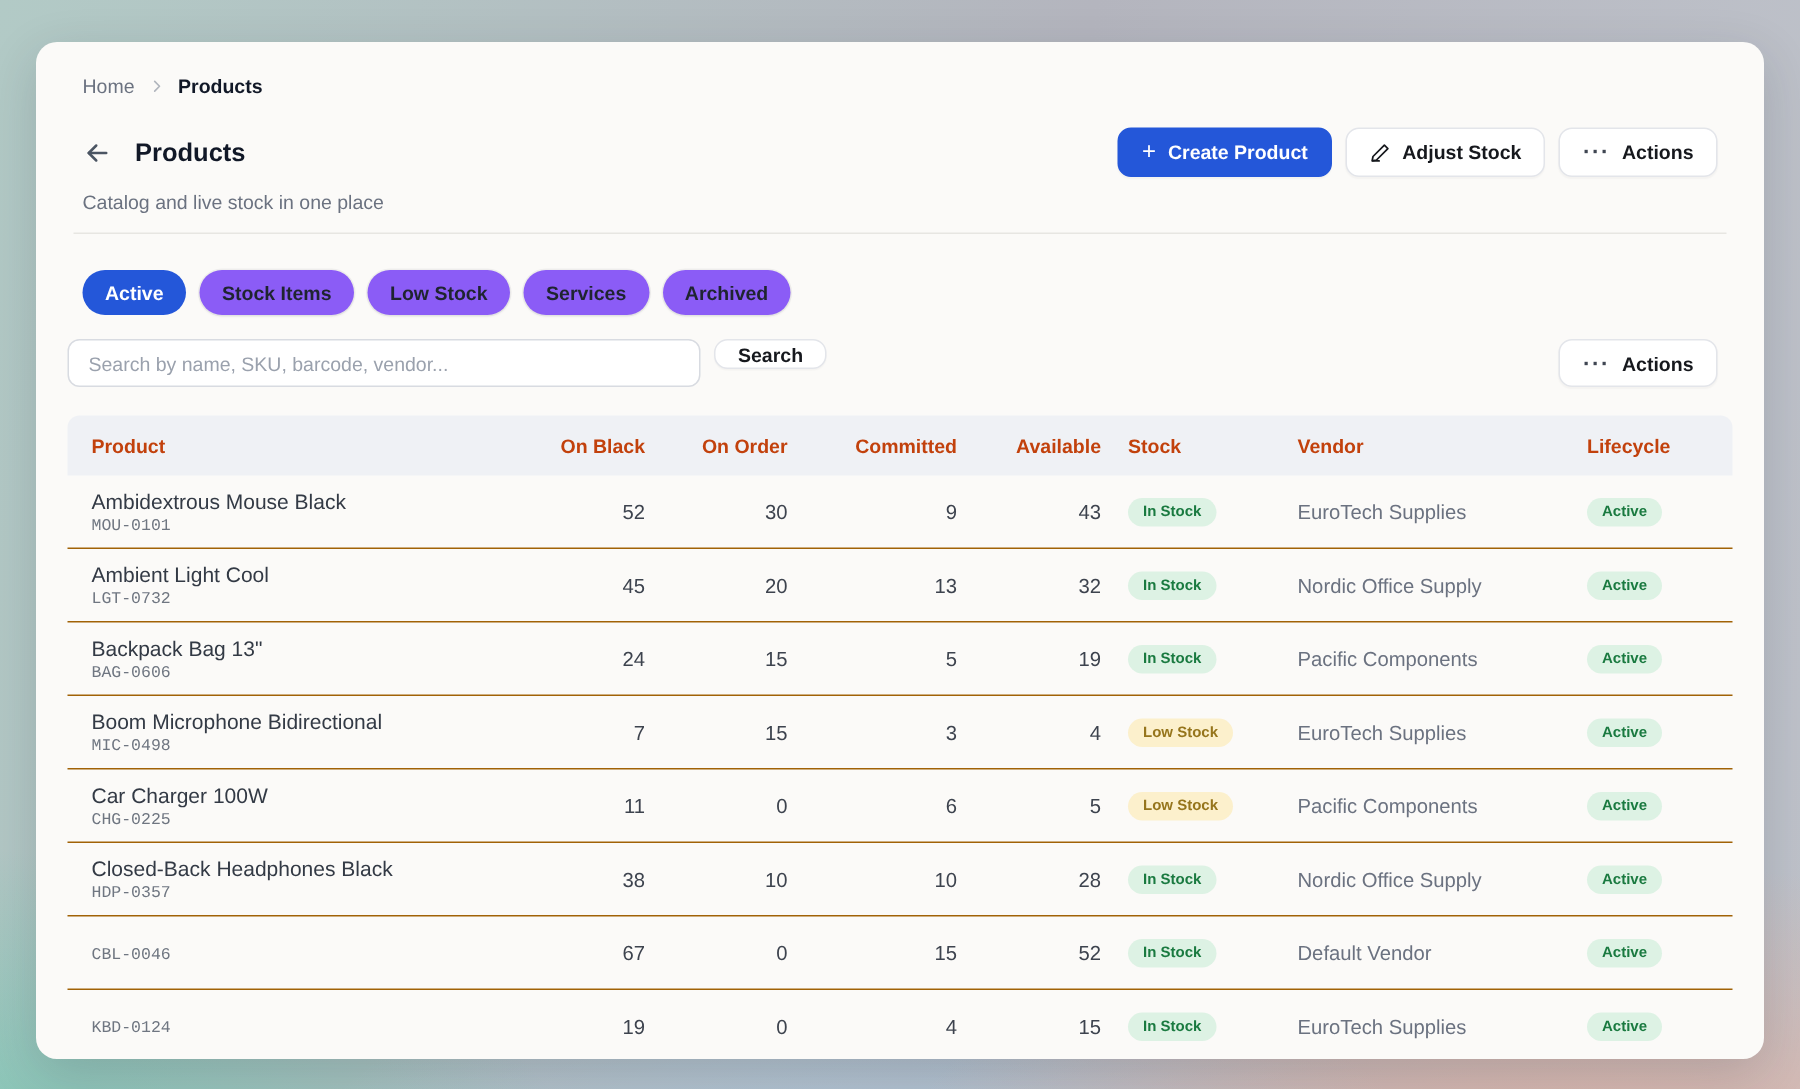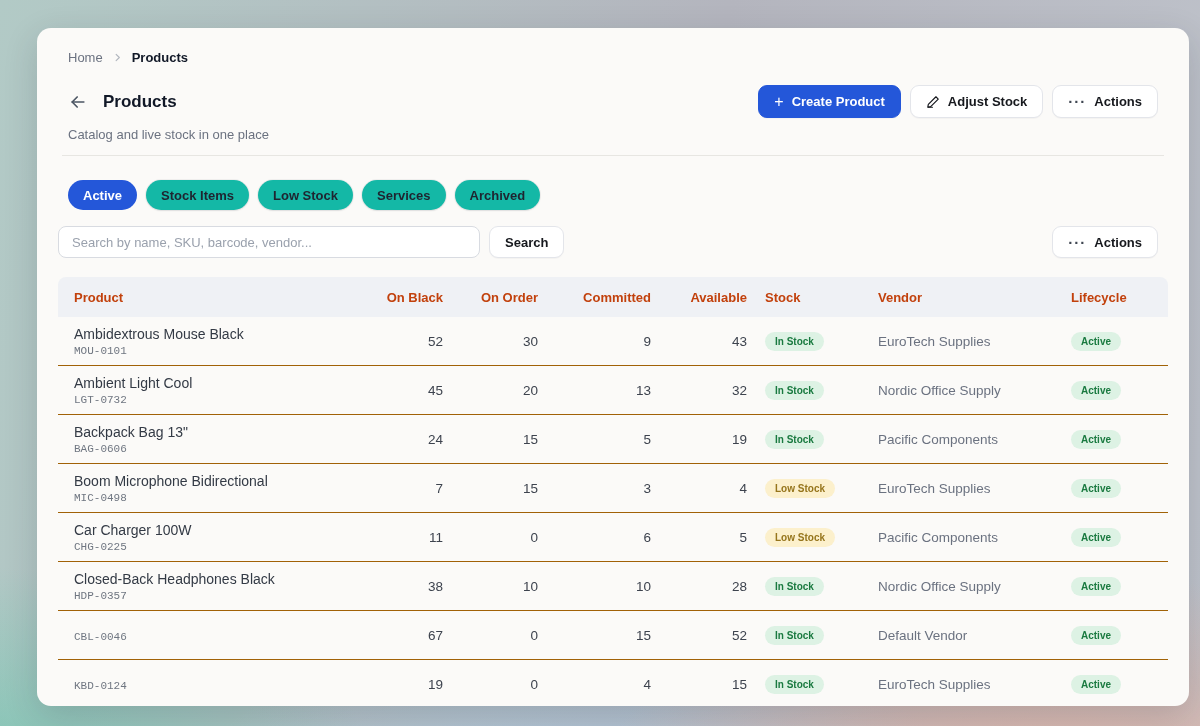--- a/index.html
+++ b/index.html
@@ -14,21 +14,21 @@
   }
   .stage {
     position: relative; width: 1200px; height: 726px;
     background:
       radial-gradient(900px 520px at 88% 118%, rgba(236,173,151,.95) 0%, rgba(236,173,151,0) 55%),
       radial-gradient(760px 440px at 48% 118%, rgba(173,209,232,.9) 0%, rgba(173,209,232,0) 55%),
       radial-gradient(820px 520px at -6% 122%, rgba(96,197,170,.95) 0%, rgba(96,197,170,0) 62%),
       linear-gradient(100deg, #b2cac6 0%, #b4b5be 55%, #bfc3cb 100%);
   }
   .card {
-    position: absolute; left: 37px; top: 28px; width: 1152px; height: 678px;
+    position: absolute; left: 24px; top: 28px; width: 1152px; height: 678px;
     background: #fbfaf8; border-radius: 14px; overflow: hidden;
     box-shadow: 0 10px 34px rgba(20,30,45,.16);
     padding: 0 21px;
   }
   
   .breadcrumb { margin: 22px 10px 0; display: flex; align-items: center; gap: 9px; font-size: 13px; }
   .crumb-home { color: #6b7280; cursor: pointer; }
   .crumb-current { color: #111827; font-weight: 700; }
   
   .title-row { margin: 20px 0 0; padding: 0 10px; display: flex; align-items: center; justify-content: space-between; }
@@ -43,21 +43,21 @@
     cursor: pointer; white-space: nowrap; box-shadow: 0 1px 1px rgba(16,24,40,.03);
   }
   .btn-primary { background: var(--primary); border-color: var(--primary); color: #fff; }
   .plus-glyph { font-size: 16px; font-weight: 400; line-height: 1; }
   .ellipsis-glyph { font-size: 15px; font-weight: 700; letter-spacing: 1px; line-height: 1; color: #3f4652; }
   .subtitle { margin: 9px 10px 0; font-size: 13px; color: #6b7280; }
   .divider { margin: 13px 4px 0; border-top: 1px solid #e7e6e2; }
   
   .tabs { margin: 24px 0 0; padding: 0 10px; display: flex; gap: 9px; }
   .tab {
-    height: 30px; padding: 0 15px; border: none; border-radius: 999px; background: #14b8a6;
+    height: 30px; padding: 0 15px; border: none; border-radius: 999px; background: #8b5cf6;
     box-shadow: 0 0 0 1px rgba(16,24,40,.05), 0 1px 2px rgba(16,24,40,.07);
     font-family: "Liberation Sans", sans-serif; font-size: 13px; font-weight: 700; color: #1f2430; cursor: pointer;
   }
   .tab.selected { background: var(--primary); color: #fff; box-shadow: none; }
   
   .search-row { margin: 16px 0 0; padding-right: 10px; display: flex; gap: 9px; }
   .search-input {
     width: 422px; height: 32px; padding: 0 13px; background: #fff;
     border: 1px solid #d8dbe1; border-radius: 8px;
     font-family: "Liberation Sans", sans-serif; font-size: 13px; color: #111827;
@@ -139,21 +139,21 @@
     <div class="tabs">
       <button class="tab selected">Active</button>
       <button class="tab">Stock Items</button>
       <button class="tab">Low Stock</button>
       <button class="tab">Services</button>
       <button class="tab">Archived</button>
     </div>
 
     <div class="search-row">
       <input class="search-input" type="text" placeholder="Search by name, SKU, barcode, vendor..." style="">
-      <button class="btn" style="height:32px;">Search</button>
+      <button class="btn" style="height:20px;">Search</button>
       <div class="spacer"></div>
       <button class="btn" style="height:32px;">
         <span class="ellipsis-glyph">···</span>
         <span>Actions</span>
       </button>
     </div>
 
     <div class="table">
       <div class="thead grid-cols">
         <div class="th al pad-prod">Product</div>

